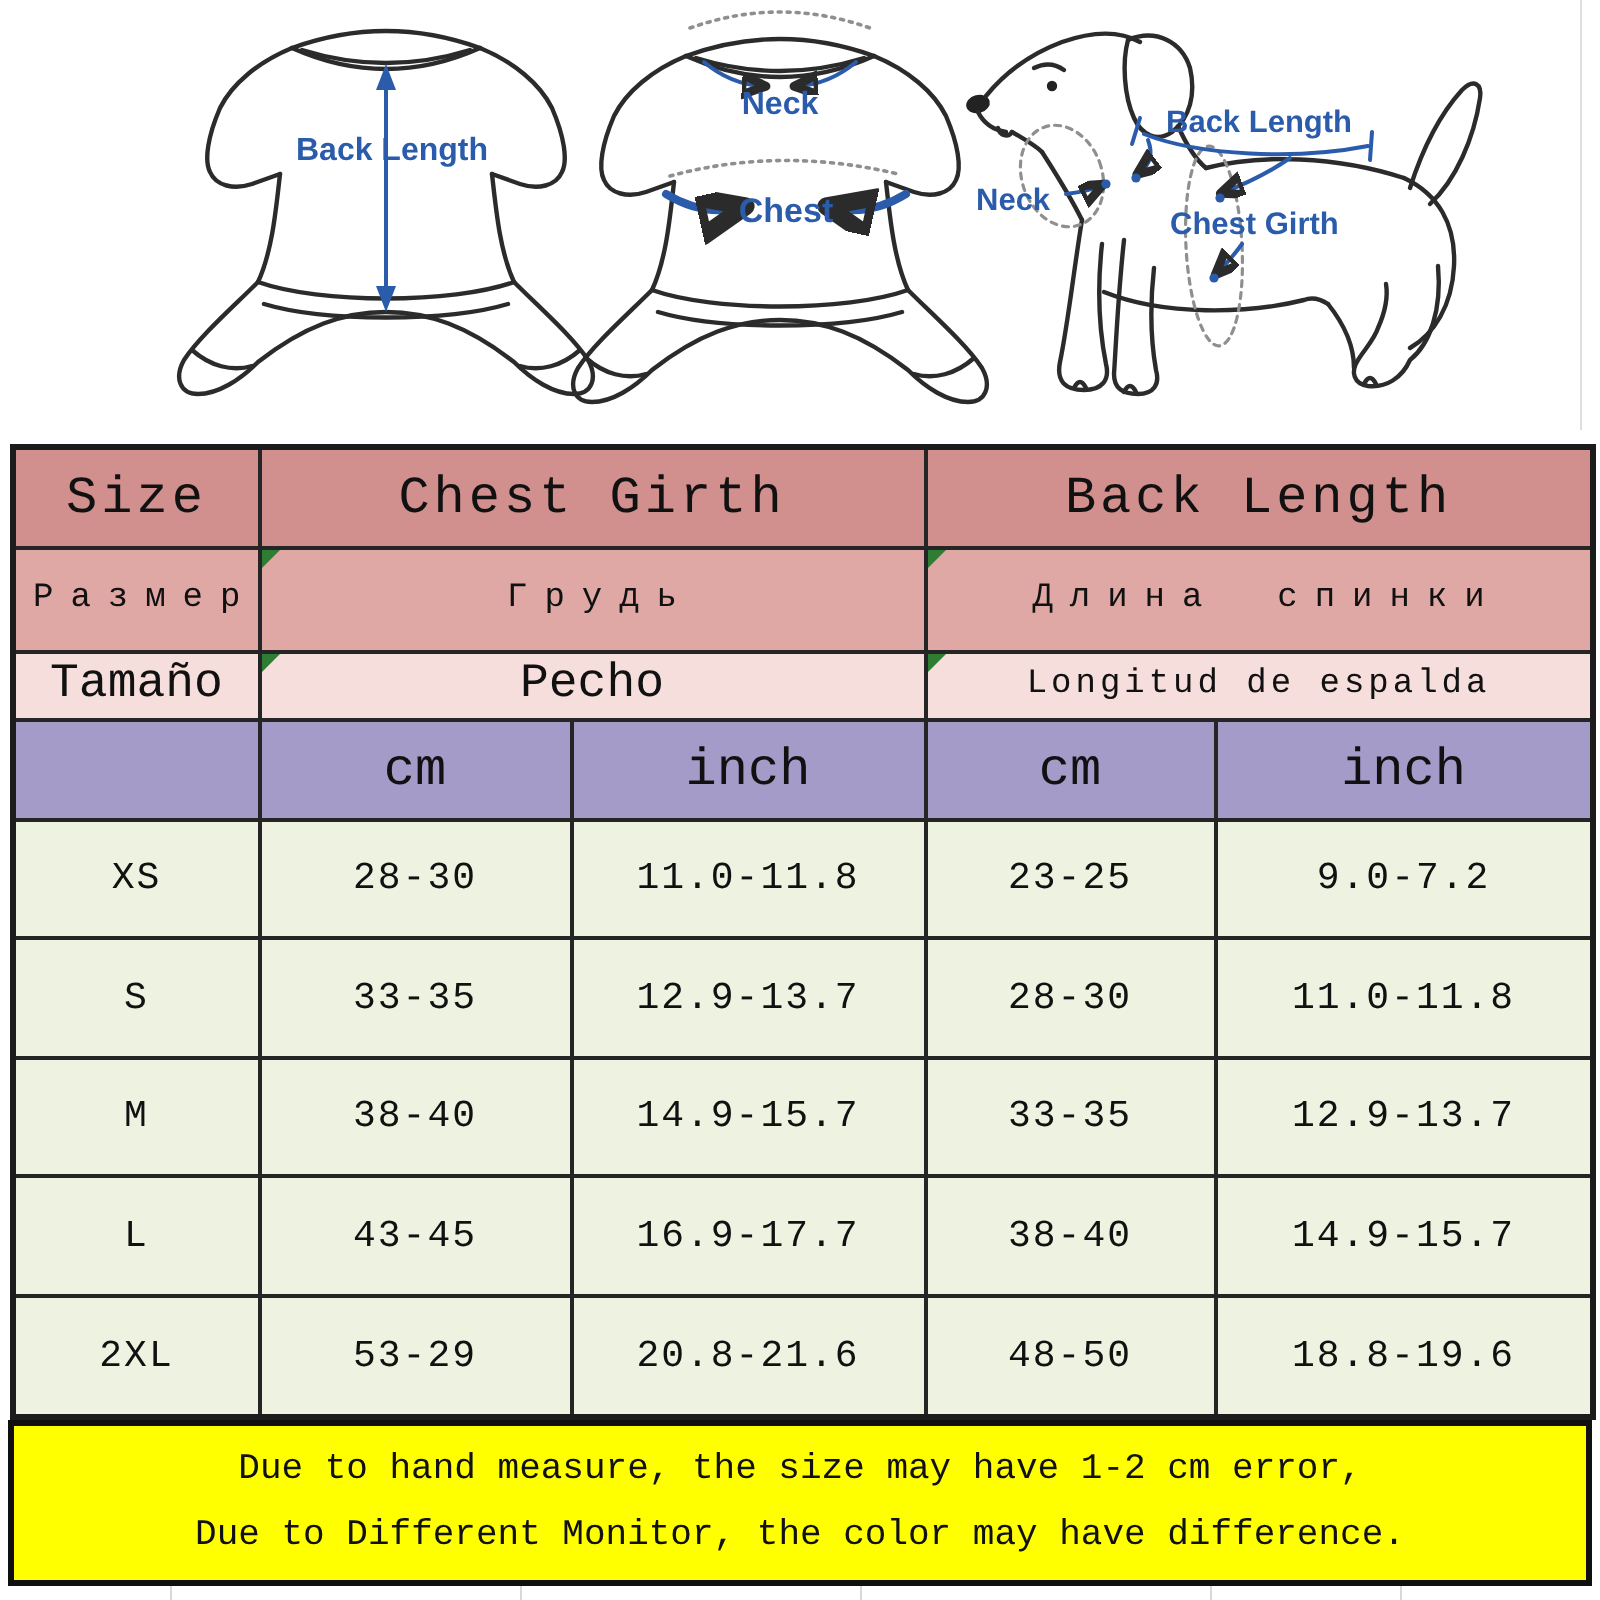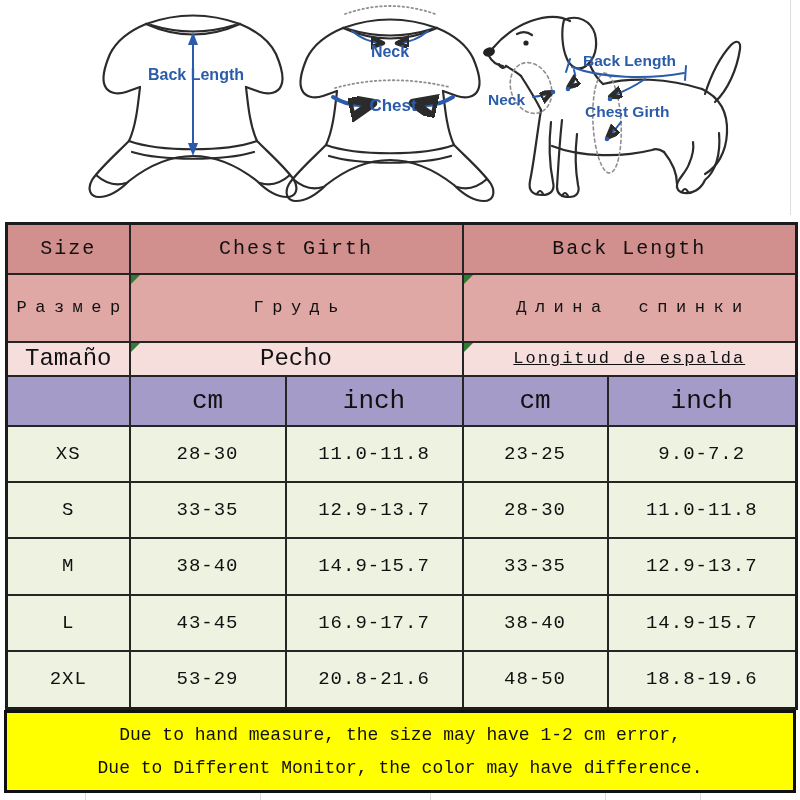--- a/index.html
+++ b/index.html
@@ -27,24 +27,24 @@
   .diagram text{fill:var(--label-blue);font-family:"Liberation Sans","DejaVu Sans",sans-serif;font-weight:bold;stroke:none;}
   .diagram .bluefill{fill:var(--label-blue);stroke:none;}
   .diagram .inkfill{fill:#222;stroke:none;}
   .gridline-v{position:absolute;top:0;width:1px;background:#dedede;}
   .size-table{
     position:absolute;left:5px;top:222px;width:790px;height:488px;
     border-collapse:collapse;table-layout:fixed;text-align:center;
   }
   .size-table td{border:2px solid #252525;position:relative;padding:0;vertical-align:middle;}
   .size-table{border:3px solid var(--border-dark);}
-  .r1 td{background:var(--header-dark-pink);font-size:20px;letter-spacing:2px;}
+  .r1 td{background:var(--header-dark-pink);font-size:26px;letter-spacing:2px;}
   .r2 td{background:var(--header-mid-pink);font-size:17px;letter-spacing:0.5em;word-spacing:0.6em;text-indent:0.5em;}
   .r3 td{background:var(--header-light-pink);font-size:24px;}
-  .r3 td.small{font-size:17px;letter-spacing:2px;text-decoration:underline;}
+  .r3 td.small{font-size:17px;letter-spacing:2px;}
   .r4 td{background:var(--units-purple);font-size:26px;}
   .dr td{background:var(--row-bg);font-size:19px;letter-spacing:1px;}
   .flag{position:absolute;top:0;left:0;width:0;height:0;border-top:9px solid var(--flag-green);border-right:9px solid transparent;}
   .notice{
     position:absolute;left:4px;top:710px;width:786px;height:77px;
     background:var(--notice-yellow);border:3px solid #101010;
     display:flex;flex-direction:column;justify-content:space-evenly;align-items:center;
     font-size:18px;font-weight:normal;text-align:center;
   }
   .bottom-strip{
@@ -149,21 +149,21 @@
         <col style="width:177px">
         <col style="width:145px">
         <col style="width:189px">
       </colgroup>
     <tbody>
         <tr class="r1" style="height:50px">
       <td>Size</td>
       <td colspan="2">Chest Girth</td>
       <td colspan="2">Back Length</td>
     </tr>
-    <tr class="r2" style="height:68px">
+    <tr class="r2" style="height:52px">
       <td>Размер</td>
       <td colspan="2"><span class="flag"></span><span>Грудь</span></td>
       <td colspan="2"><span class="flag"></span><span>Длина спинки</span></td>
     </tr>
     <tr class="r3" style="height:34px">
       <td>Tamaño</td>
       <td colspan="2"><span class="flag"></span><span>Pecho</span></td>
       <td colspan="2" class="small"><span class="flag"></span><span>Longitud de espalda</span></td>
     </tr>
     <tr class="r4" style="height:50px">

